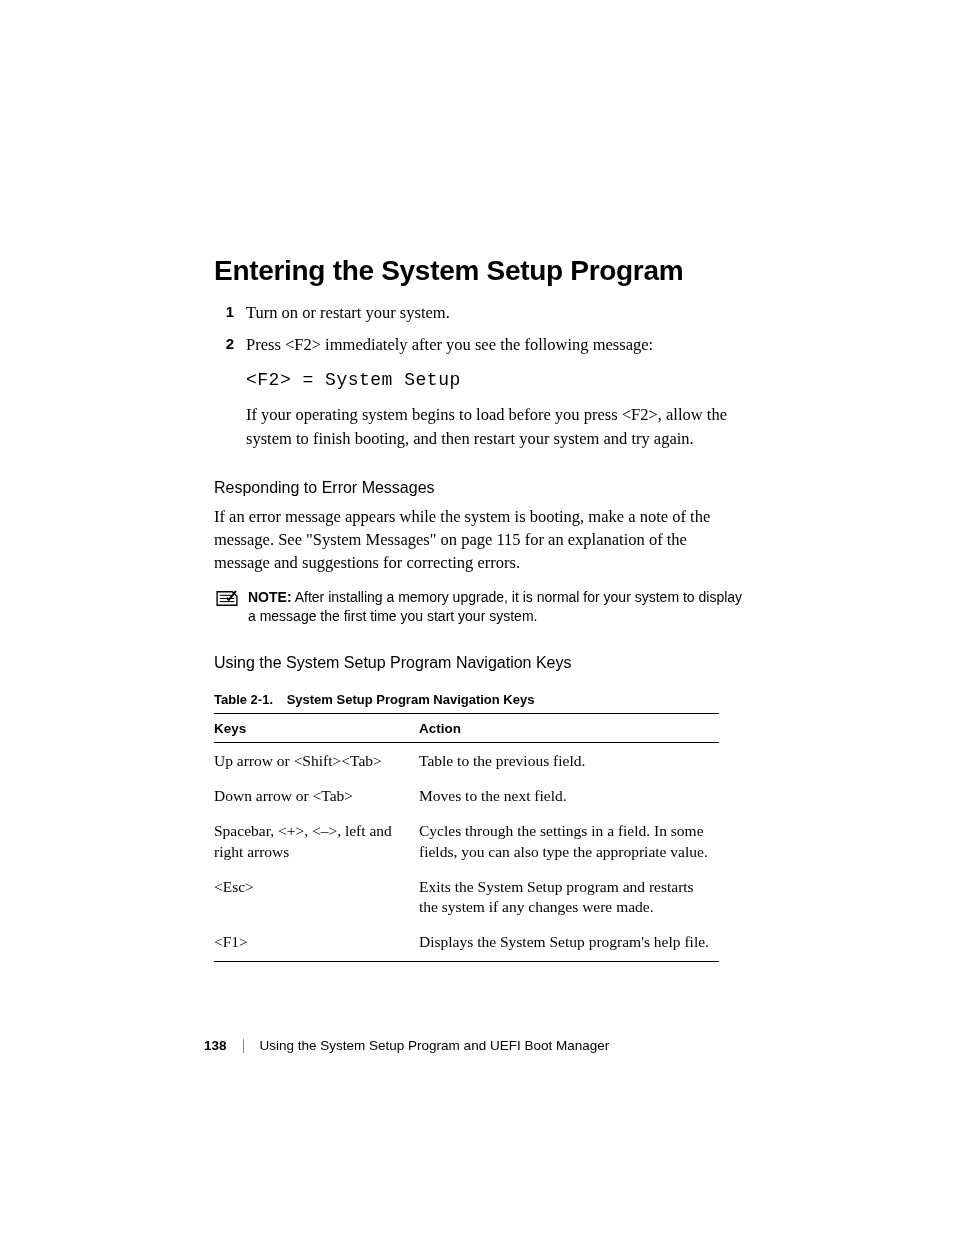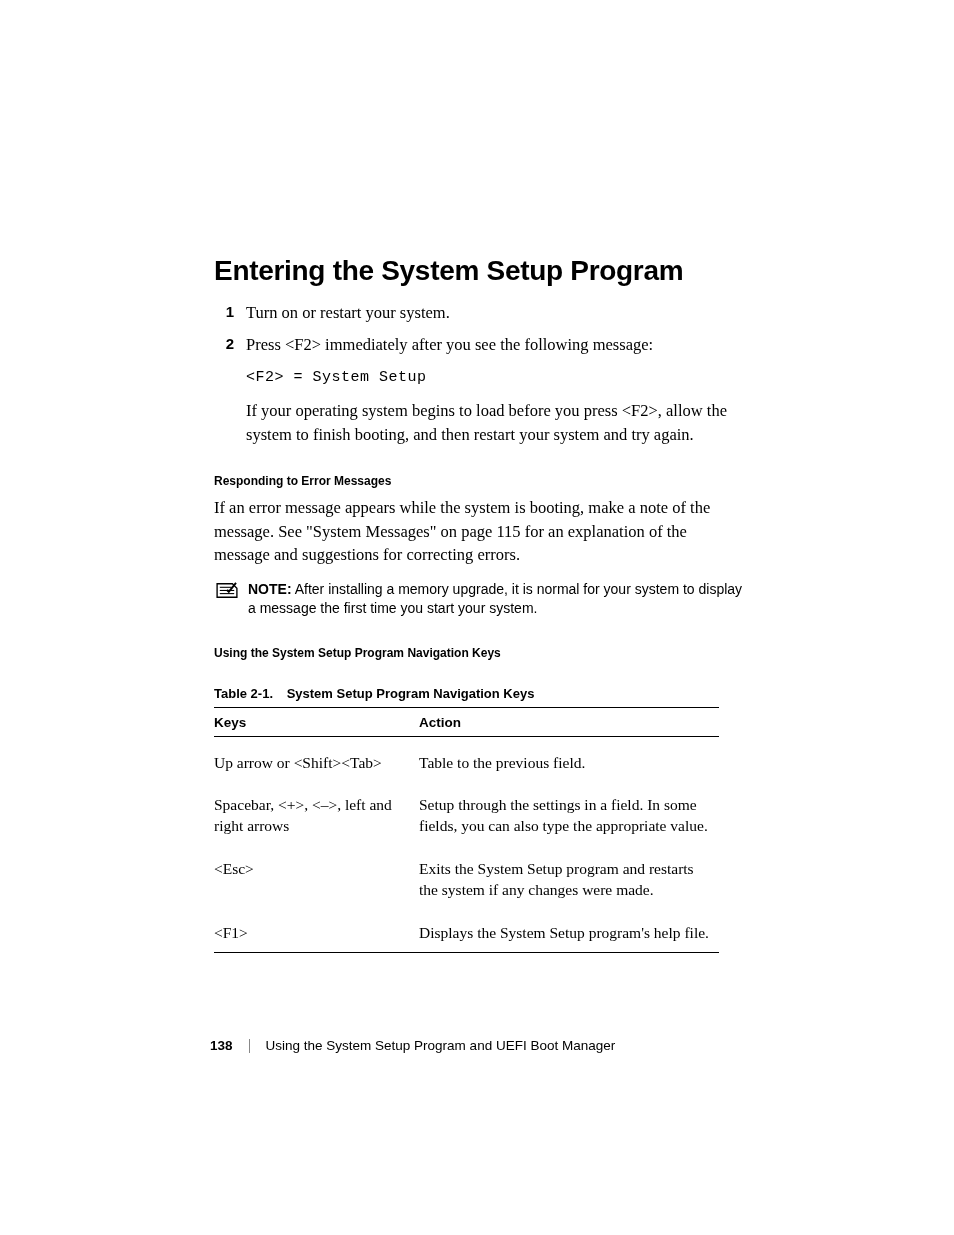--- a/index.html
+++ b/index.html
@@ -41,26 +41,26 @@
     font-size: 15px;
     line-height: 1.45;
   }
   .ol-body {
     flex: 1;
     font-size: 16.5px;
     line-height: 1.45;
   }
   .code-line {
     margin: 10px 0;
-    font-size: 15px;
+    font-size: 18px;
     letter-spacing: 0.5px;
   }
   .h3 {
-    font-size: 12px;
-    font-weight: bold;
+    font-size: 16px;
+    font-weight: normal;
     margin: 28px 0 8px 14px;
   }
   .para {
     font-size: 16.5px;
     line-height: 1.4;
     margin: 0 0 10px 14px;
   }
   .note-row {
     display: flex;
     margin: 14px 0 12px 16px;
@@ -75,49 +75,49 @@
   }
   .note-text {
     font-size: 14px;
     line-height: 1.35;
     flex: 1;
   }
   .note-label { font-weight: bold; }
   .table-caption {
     font-size: 13px;
     font-weight: bold;
-    margin: 26px 0 6px 14px;
+    margin: 20px 0 6px 14px;
   }
   .table-caption-num { padding-right: 10px;}
   .tbl {
     margin: 0 0 18px 14px;
     border-collapse: collapse;
     width: 505px;
     font-size: 15.5px;
   }
   .tbl th {
     text-align: left;
     font-family: Arial, Helvetica, sans-serif;
     font-size: 13.5px;
     font-weight: bold;
     border-top: 1.5px solid #000;
     border-bottom: 1px solid #000;
     padding: 7px 2px 6px 0;
   }
   .tbl td {
     vertical-align: top;
-    padding: 16px 10px 6px 0;
+    padding: 8px 10px 6px 0;
     line-height: 1.35;
   }
   .tbl tr:last-child td { border-bottom: 1.5px solid #000; padding-bottom:8px;}
   .col-keys { width: 205px; }
   .footer {
     position: absolute;
     bottom: 182px;
-    left: 210px;
+    left: 204px;
     font-size: 13.5px;
     display: flex;
     align-items: center;
   }
   .footer-num {
     font-weight: bold;
     font-family: Arial, Helvetica, sans-serif;
   }
   .footer-sep {
     margin: 0 16px;
@@ -180,22 +180,26 @@
         <th class="col-keys">Keys</th>
         <th>Action</th>
       </tr>
     </thead>
     <tbody>
       <tr>
         <td>Up arrow or &lt;Shift&gt;&lt;Tab&gt;</td>
         <td>Table to the previous field.</td>
       </tr>
       <tr>
+        <td>Down arrow or &lt;Tab&gt;</td>
+        <td>Moves to the next field.</td>
+      </tr>
+      <tr>
         <td>Spacebar, &lt;+&gt;, &lt;–&gt;, left and right arrows</td>
-        <td>Setup through the settings in a field. In some fields, you can also type the appropriate value.</td>
+        <td>Cycles through the settings in a field. In some fields, you can also type the appropriate value.</td>
       </tr>
       <tr>
         <td>&lt;Esc&gt;</td>
         <td>Exits the System Setup program and restarts the system if any changes were made.</td>
       </tr>
       <tr>
         <td>&lt;F1&gt;</td>
         <td>Displays the System Setup program's help file.</td>
       </tr>
     </tbody>

